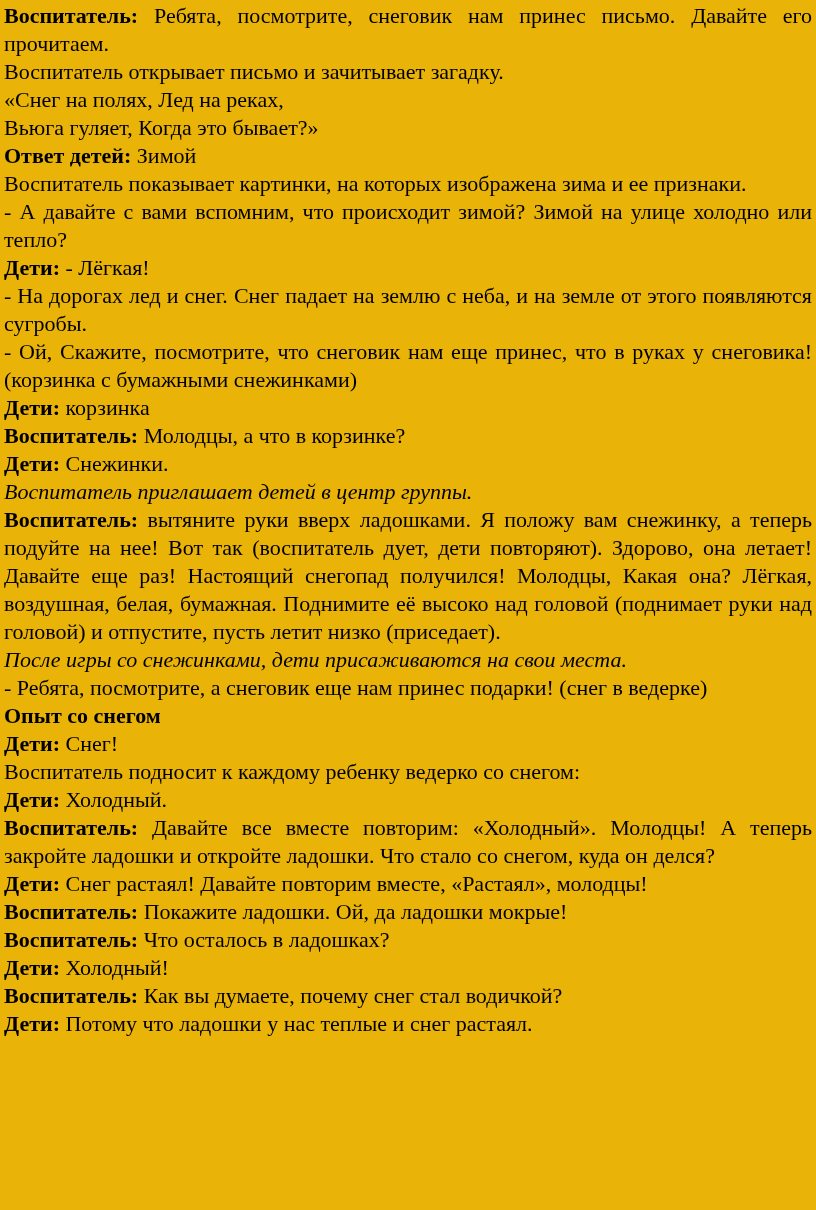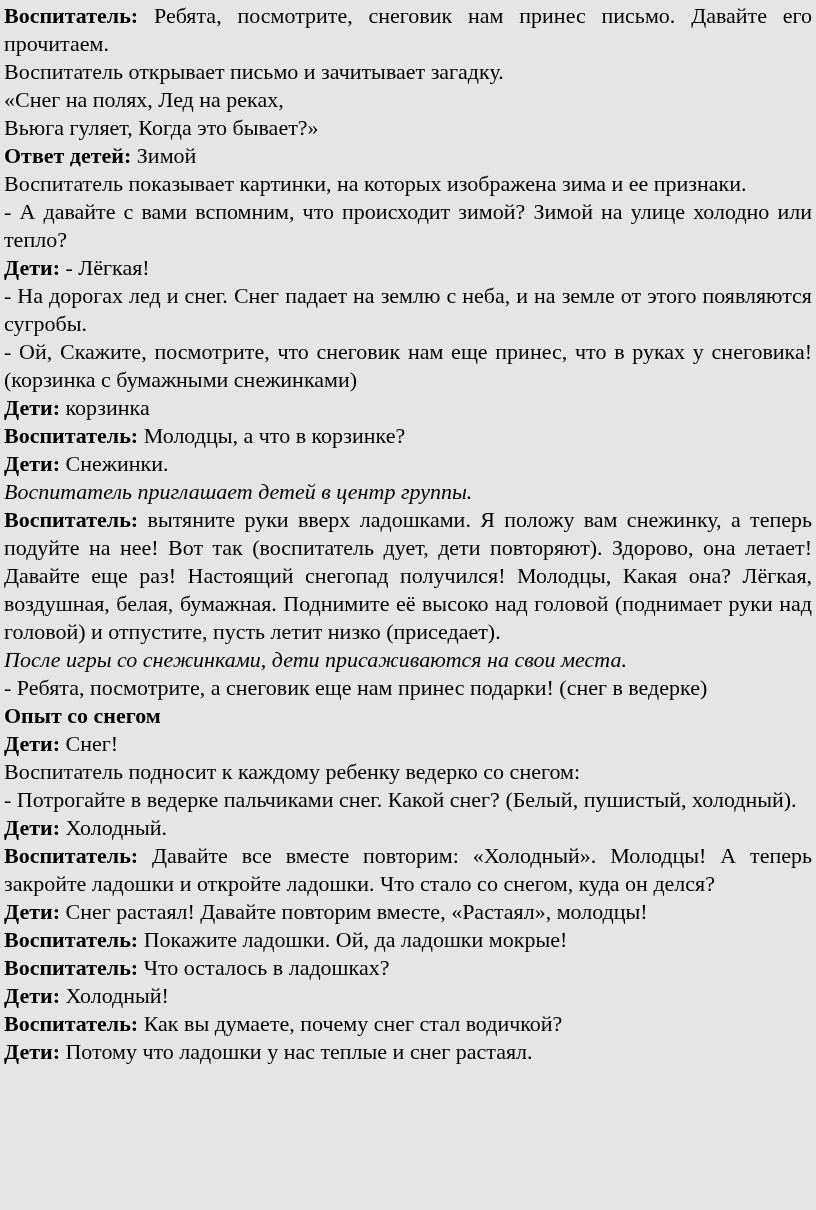--- a/index.html
+++ b/index.html
@@ -4,21 +4,21 @@
 <style>
   html, body {
     margin: 0;
     padding: 0;
     background: #ffffff;
   }
   .page {
     width: 816px;
     min-height: 1210px;
     box-sizing: border-box;
-    background: #e5e5e5;
+    background: #eab308;
     color: #000000;
     padding: 2px 4px 0 4px;
     font-family: "Liberation Serif", serif;
     font-size: 22px;
     line-height: 28px;
     overflow: hidden;
   }
   .para {
     margin: 0;
     padding: 0;
@@ -45,21 +45,20 @@
       <p class="para"><span class="b">Дети: </span><span>корзинка</span></p>
       <p class="para"><span class="b">Воспитатель: </span><span>Молодцы, а что в корзинке?</span></p>
       <p class="para"><span class="b">Дети: </span><span>Снежинки.</span></p>
       <p class="para"><span class="i">Воспитатель приглашает детей в центр группы.</span></p>
       <p class="para"><span class="b">Воспитатель: </span><span>вытяните руки вверх ладошками. Я положу вам снежинку, а теперь подуйте на нее! Вот так (воспитатель дует, дети повторяют). Здорово, она летает! Давайте еще раз! Настоящий снегопад получился! Молодцы, Какая она? Лёгкая, воздушная, белая, бумажная. Поднимите её высоко над головой (поднимает руки над головой) и отпустите, пусть летит низко (приседает).</span></p>
       <p class="para"><span class="i">После игры со снежинками, дети присаживаются на свои места.</span></p>
       <p class="para"><span>- Ребята, посмотрите, а снеговик еще нам принес подарки! (снег в ведерке)</span></p>
       <p class="para"><span class="b">Опыт со снегом</span></p>
       <p class="para"><span class="b">Дети: </span><span>Снег!</span></p>
       <p class="para"><span>Воспитатель подносит к каждому ребенку ведерко со снегом:</span></p>
-      <p class="para"><span>- Потрогайте в ведерке пальчиками снег. Какой снег? (Белый, пушистый, холодный).</span></p>
       <p class="para"><span class="b">Дети: </span><span>Холодный.</span></p>
       <p class="para"><span class="b">Воспитатель: </span><span>Давайте все вместе повторим: «Холодный». Молодцы! А теперь закройте ладошки и откройте ладошки. Что стало со снегом, куда он делся?</span></p>
       <p class="para"><span class="b">Дети: </span><span>Снег растаял! Давайте повторим вместе, «Растаял», молодцы!</span></p>
       <p class="para"><span class="b">Воспитатель: </span><span>Покажите ладошки. Ой, да ладошки мокрые!</span></p>
       <p class="para"><span class="b">Воспитатель: </span><span>Что осталось в ладошках?</span></p>
       <p class="para"><span class="b">Дети: </span><span>Холодный!</span></p>
       <p class="para"><span class="b">Воспитатель: </span><span>Как вы думаете, почему снег стал водичкой?</span></p>
       <p class="para"><span class="b">Дети: </span><span>Потому что ладошки у нас теплые и снег растаял.</span></p>
     </div>
 </div>

